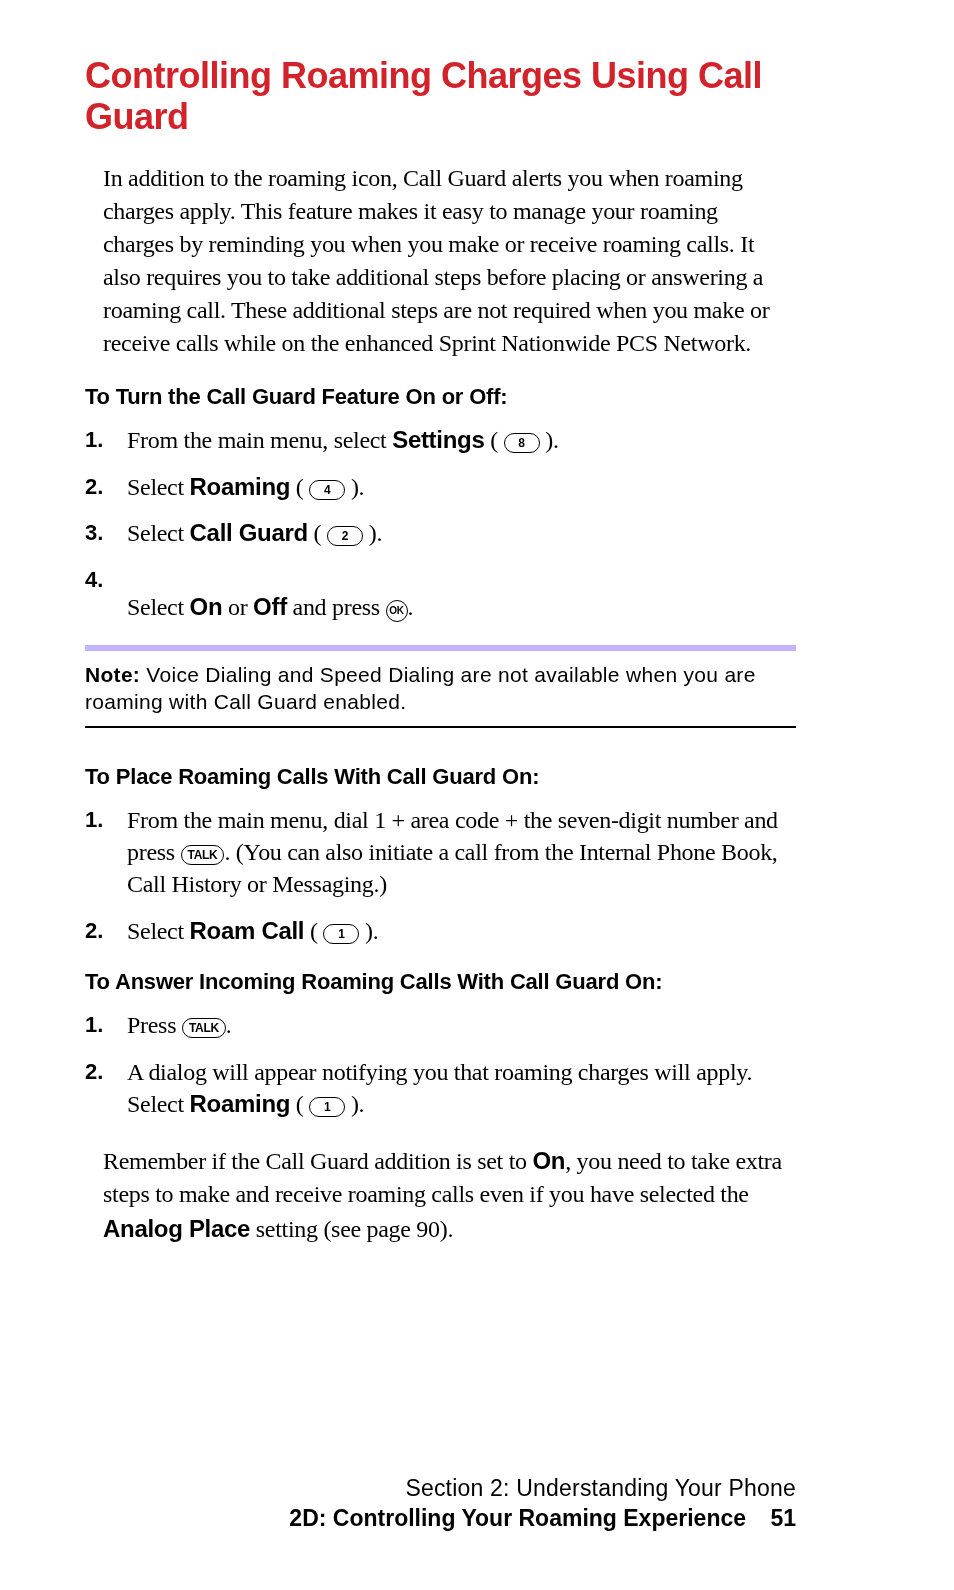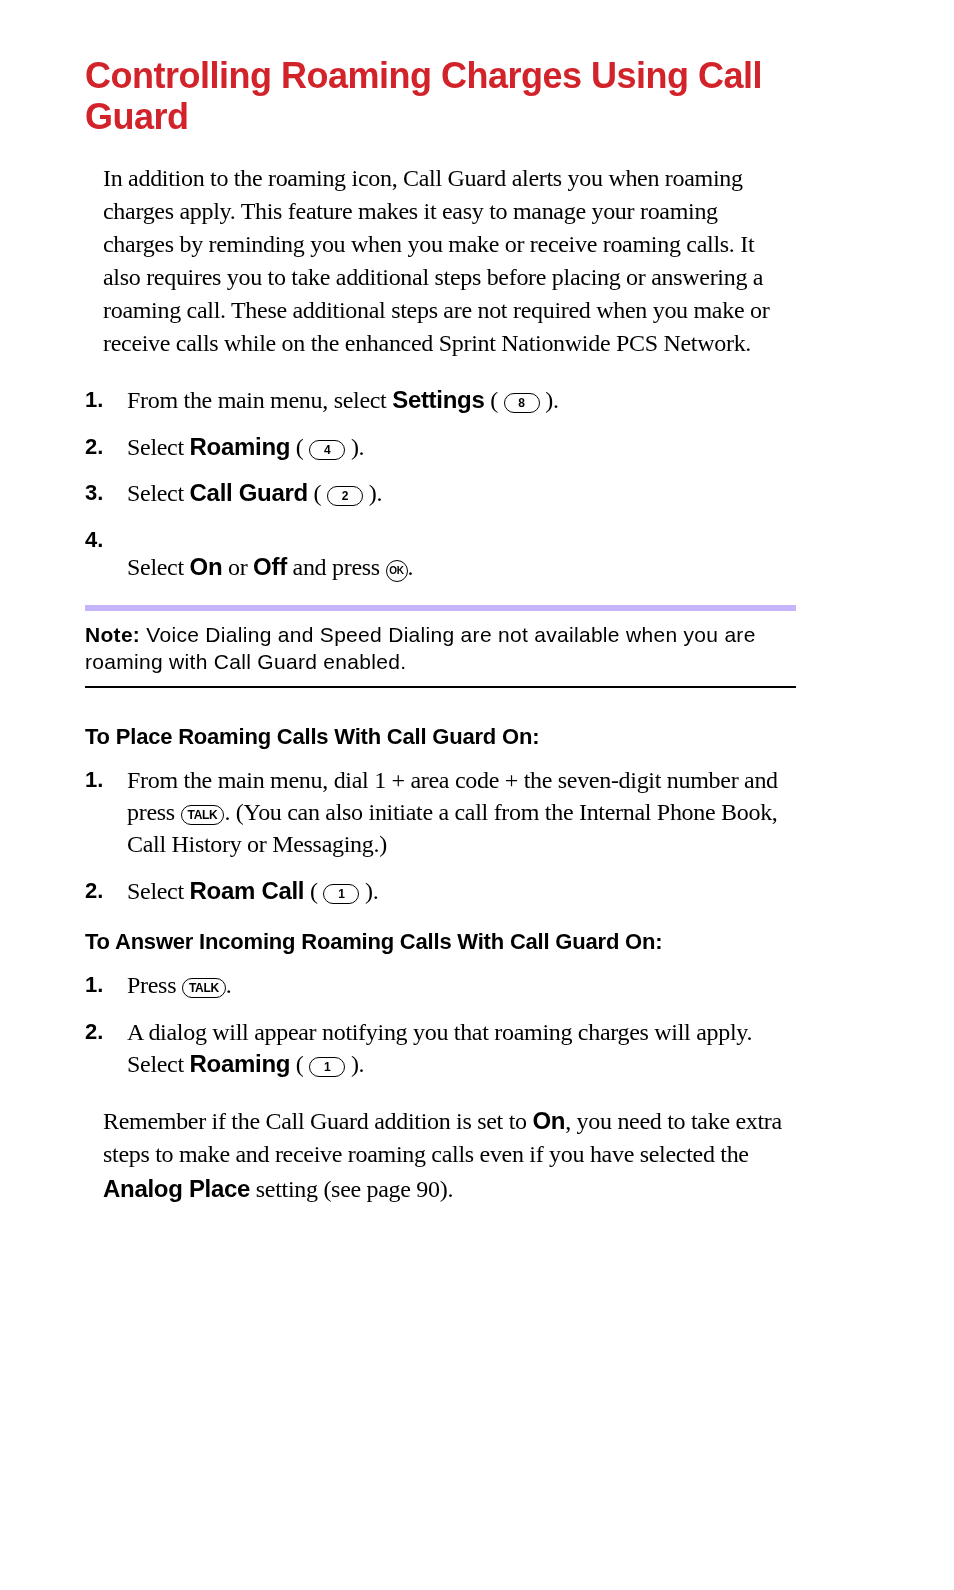--- a/index.html
+++ b/index.html
@@ -133,20 +133,21 @@
 </style>
 </head>
 <body>
 
 <div class="page">
 
   <h1 class="title">Controlling Roaming Charges Using Call Guard</h1>
 
   <p class="intro">In addition to the roaming icon, Call Guard alerts you when roaming charges apply. This feature makes it easy to manage your roaming charges by reminding you when you make or receive roaming calls. It also requires you to take additional steps before placing or answering a roaming call. These additional steps are not required when you make or receive calls while on the enhanced Sprint Nationwide PCS Network.</p>
 
+  <div class="sub-heading">To Turn the Call Guard Feature On or Off:</div>
 
   <ol class="steps">
     <li>
       <span class="num">1.</span>
       <span class="body">
         <span>From the main menu, select </span><span class="bold-sans">Settings</span><span> ( </span><span class="key">8</span><span> ).</span>
       </span>
     </li>
     <li>
       <span class="num">2.</span>
@@ -203,14 +204,21 @@
       <span class="body">
         <span>A dialog will appear notifying you that roaming charges will apply. Select </span><span class="bold-sans">Roaming</span><span> ( </span><span class="key">1</span><span> ).</span>
       </span>
     </li>
   </ol>
 
   <p class="intro">
     <span>Remember if the Call Guard addition is set to </span><span class="bold-sans">On</span><span>, you need to take extra steps to make and receive roaming calls even if you have selected the </span><span class="bold-sans">Analog Place</span><span> setting (see page 90).</span>
   </p>
 
+  <div class="footer">
+    <div class="line1">Section 2: Understanding Your Phone</div>
+    <div class="line2">
+      <span>2D: Controlling Your Roaming Experience</span>
+      <span class="pagenum">51</span>
+    </div>
+  </div>
 
 </div>
 
 </body></html>

